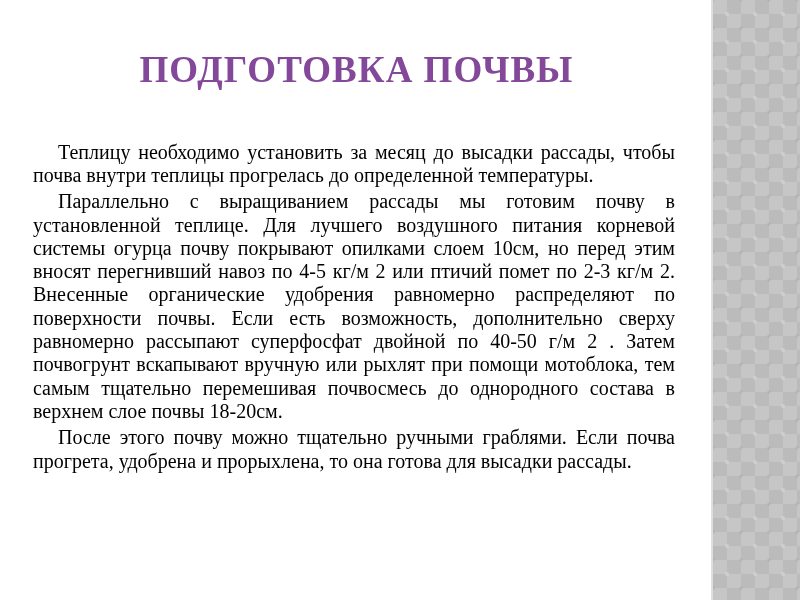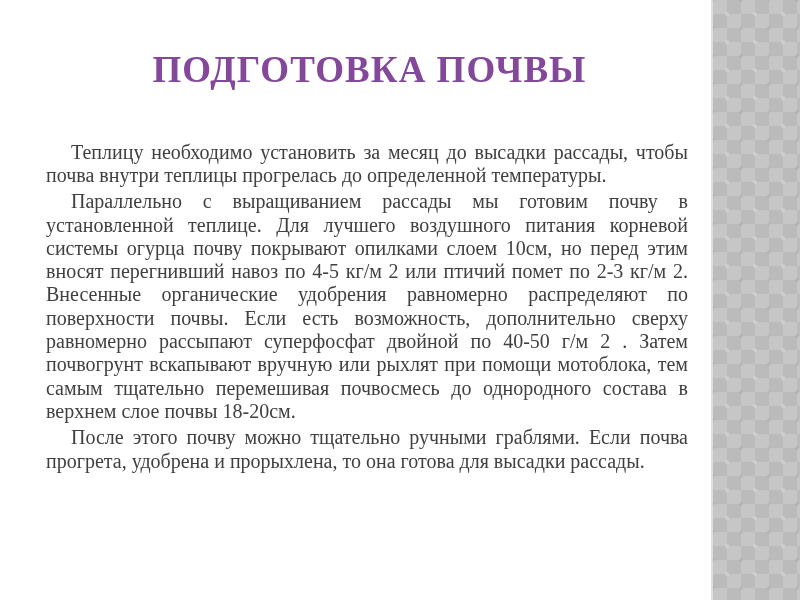--- a/index.html
+++ b/index.html
@@ -10,21 +10,21 @@
   .slide {
     position: relative;
     width: 800px;
     height: 600px;
     background: #ffffff;
     overflow: hidden;
     font-family: "Liberation Serif", serif;
   }
   .content {
     position: absolute;
-    left: 13px;
+    left: 0;
     top: 0;
     width: 713px;
     height: 600px;
     box-sizing: border-box;
   }
   .title {
     margin: 50px 10px 0 10px;
     text-align: center;
     font-family: "Liberation Serif", serif;
     font-weight: bold;
@@ -33,21 +33,21 @@
     letter-spacing: 1px;
     color: #84489a;
   }
   .body-text {
     margin: 50px 38px 0 33px;
   }
   .body-text p {
     margin: 0 0 3px 0;
     font-size: 20px;
     line-height: 23.3px;
-    color: #404040;
+    color: #000000;
     text-align: justify;
     text-align-last: left;
     text-indent: 25px;
   }
   .stripe {
     position: absolute;
     top: 0;
     right: 0;
     width: 87px;
     height: 600px;

